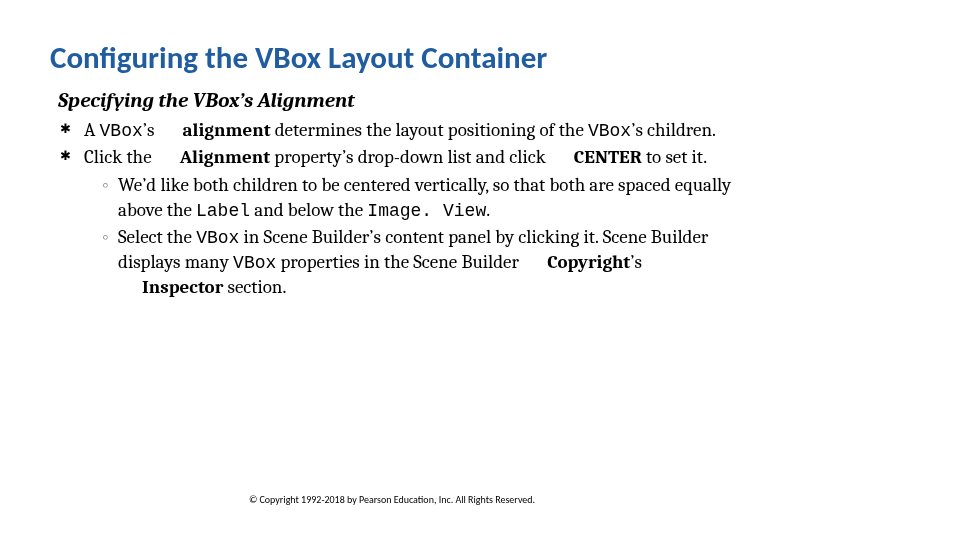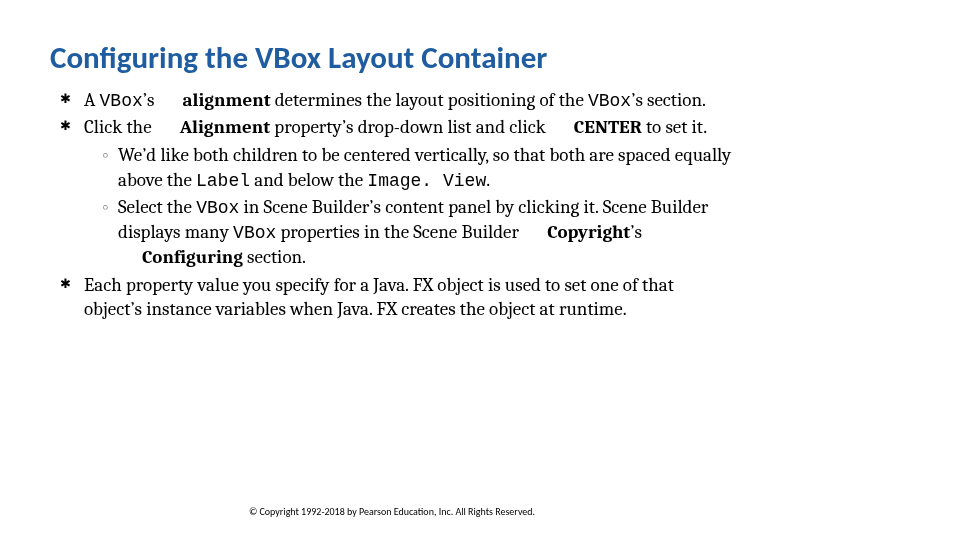--- a/index.html
+++ b/index.html
@@ -80,57 +80,55 @@
   .code {
     font-family: Consolas, "Courier New", monospace;
     font-style: normal;
     font-weight: 400;
     font-size: 18px;
     margin-top: 18px;
   }
   b, strong { font-weight: 700; margin-left: 24px; }
   .footer {
     position: absolute;
-    bottom: 22px;
+    bottom: 34px;
     left: 0;
     width: 100%;
     text-align: center;
     font-size: 10px;
     font-family: Calibri, Arial, sans-serif;
     color: #000;
   }
 </style>
 </head>
 <body>
 
 <div class="slide">
 
   <h1 class="title">Configuring the VBox Layout Container</h1>
 
+  <div class="subtitle">Specifying the VBox’s Alignment</div>
 
   <ul class="main">
 
     <li>
-      <span>A </span><span class="code">VBox</span><span>’s </span><b>alignment</b><span> determines the layout positioning of the </span><span class="code">VBox</span><span>’s section.</span>
+      <span>A </span><span class="code">VBox</span><span>’s </span><b>alignment</b><span> determines the layout positioning of the </span><span class="code">VBox</span><span>’s children.</span>
     </li>
 
     <li>
       <span>Click the </span><b>Alignment</b><span> property’s drop-down list and click </span><b>CENTER</b><span> to set it.</span>
 
       <ul class="sub">
         <li>
           <span>We’d like both children to be centered vertically, so that both are spaced equally above the </span><span class="code">Label</span><span> and below the </span><span class="code">Image. View</span><span>.</span>
         </li>
         <li>
-          <span>Select the </span><span class="code">VBox</span><span> in Scene Builder’s content panel by clicking it. Scene Builder displays many </span><span class="code">VBox</span><span> properties in the Scene Builder </span><b>Copyright</b><span>’s </span><b>Configuring</b><span> section.</span>
+          <span>Select the </span><span class="code">VBox</span><span> in Scene Builder’s content panel by clicking it. Scene Builder displays many </span><span class="code">VBox</span><span> properties in the Scene Builder </span><b>Copyright</b><span>’s </span><b>Inspector</b><span> section.</span>
         </li>
       </ul>
     </li>
 
-    <li>
-      <span>Each property value you specify for a Java. FX object is used to set one of that object’s instance variables when Java. FX creates the object at runtime.</span>
-    </li>
 
   </ul>
 
   <div class="footer">© Copyright 1992-2018 by Pearson Education, Inc. All Rights Reserved.</div>
 
 </div>
 
 </body></html>

